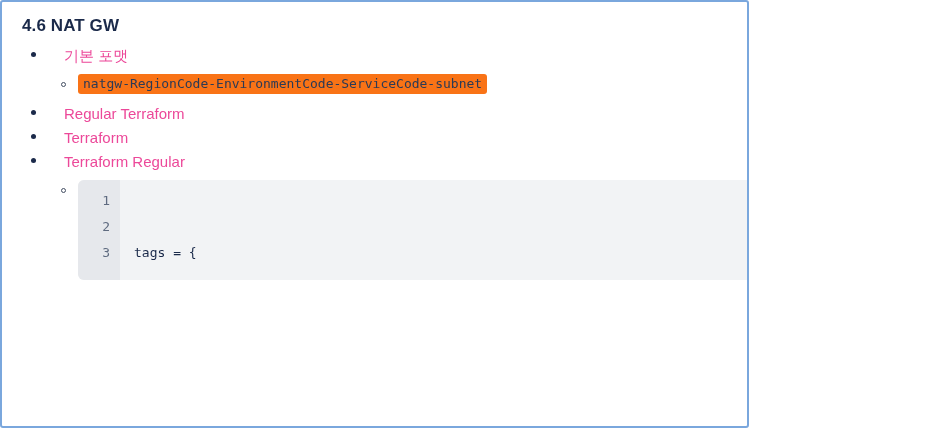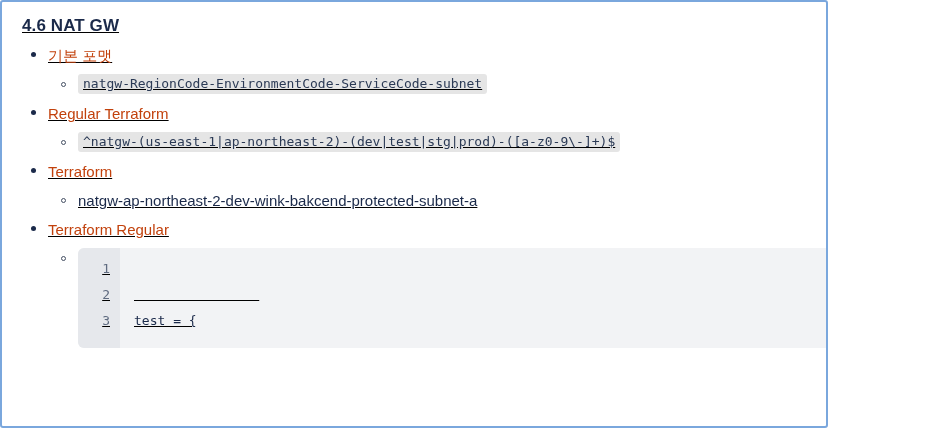--- a/index.html
+++ b/index.html
@@ -9,28 +9,27 @@
   }
   body {
     width: 940px;
     height: 428px;
     overflow: hidden;
     font-family: "Liberation Sans", sans-serif;
   }
 
   .page-frame {
     box-sizing: border-box;
-    width: 828px;
+    width: 749px;
     height: 428px;
     border: 2px solid #7aa7dd;
     border-radius: 3px;
     background: #ffffff;
     overflow: hidden;
     position: relative;
-    text-decoration: underline;
   }
 
   .content {
     padding: 14px 0 0 0;
     position: relative;
     height: 100%;
     box-sizing: border-box;
   }
 
   .page-title {
@@ -59,24 +58,25 @@
     left: 29px;
     top: 8px;
     width: 5px;
     height: 5px;
     border-radius: 50%;
     background: #1b2a4a;
   }
 
   .label-l1 {
     font-size: 15px;
-    color: #c2410c;
+    color: #ec4899;
     line-height: 24px;
     display: block;
     padding: 0;
+    margin-left: 16px;
   }
 
   ul.level-2 {
     list-style: none;
     margin: 6px 0 6px 0;
     padding: 0;
   }
 
   li.item-l2 {
     position: relative;
@@ -93,21 +93,21 @@
     height: 5px;
     border-radius: 50%;
     border: 1px solid #444f63;
     box-sizing: border-box;
     background: transparent;
   }
 
   code.inline-code {
     font-family: "DejaVu Sans Mono", "Liberation Mono", monospace;
     font-size: 13px;
-    background: #e5e5e5;
+    background: #f97316;
     color: #2b3a55;
     border-radius: 3px;
     padding: 2px 5px 3px 5px;
     line-height: 20px;
     white-space: pre;
   }
 
   .plain-example {
     font-size: 15px;
     color: #1b2a4a;
@@ -171,53 +171,41 @@
           <li class="item-l2">
             <span class="bullet-l2"></span>
             <code class="inline-code">natgw-RegionCode-EnvironmentCode-ServiceCode-subnet</code>
           </li>
         </ul>
       </li>
 
       <li class="item-l1">
         <span class="bullet-l1"></span>
         <span class="label-l1">Regular Terraform</span>
-        <ul class="level-2">
-          <li class="item-l2">
-            <span class="bullet-l2"></span>
-            <code class="inline-code">^natgw-(us-east-1|ap-northeast-2)-(dev|test|stg|prod)-([a-z0-9\-]+)$</code>
-          </li>
-        </ul>
       </li>
 
       <li class="item-l1">
         <span class="bullet-l1"></span>
         <span class="label-l1">Terraform</span>
-        <ul class="level-2">
-          <li class="item-l2">
-            <span class="bullet-l2"></span>
-            <span class="plain-example">natgw-ap-northeast-2-dev-wink-bakcend-protected-subnet-a</span>
-          </li>
-        </ul>
       </li>
 
       <li class="item-l1">
         <span class="bullet-l1"></span>
         <span class="label-l1">Terraform Regular</span>
         <ul class="level-2">
           <li class="item-l2 codeblock-item">
             <span class="bullet-l2"></span>
             <div class="codeblock">
               <div class="gutter">
                 <span class="gutter-line">1</span>
                 <span class="gutter-line">2</span>
                 <span class="gutter-line">3</span>
               </div>
               <div class="code-body">
-                <span class="code-line">test = {</span>
+                <span class="code-line">tags = {</span>
                 
                 
               </div>
             </div>
           </li>
         </ul>
       </li>
 
     </ul>
   </div>

